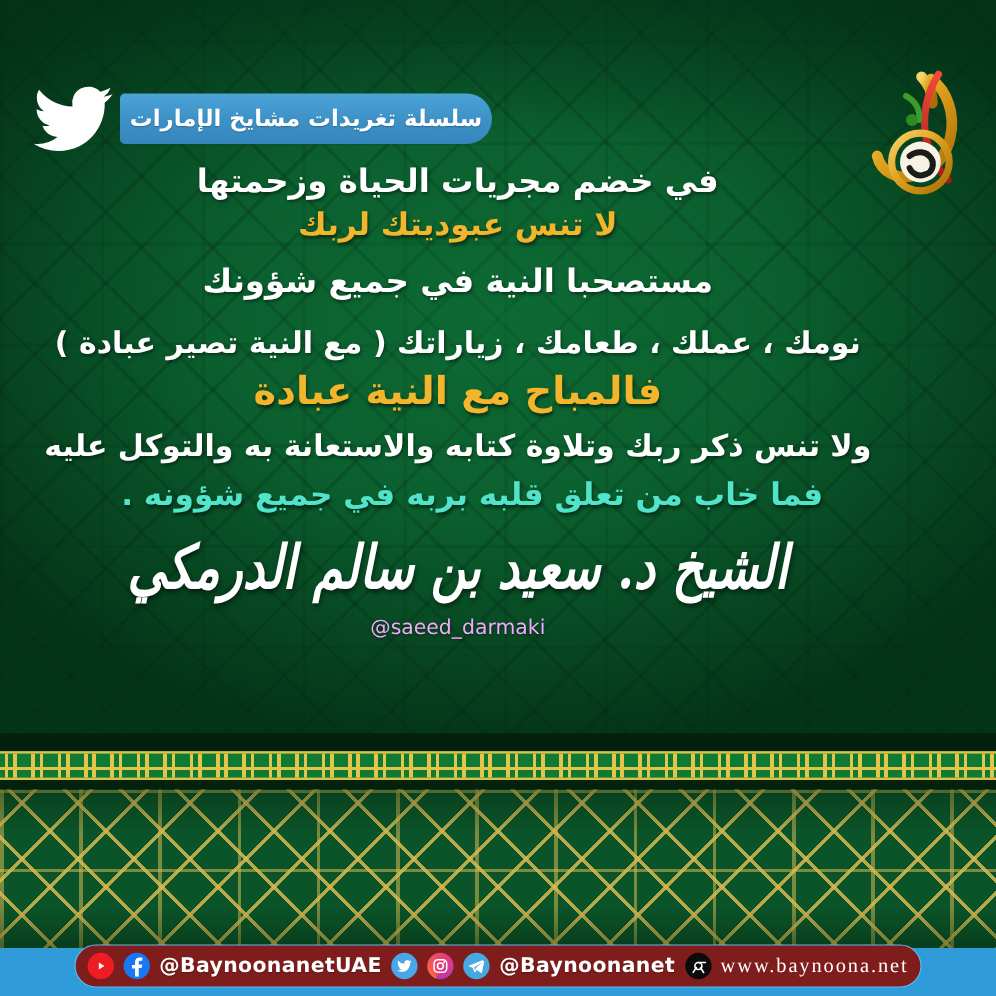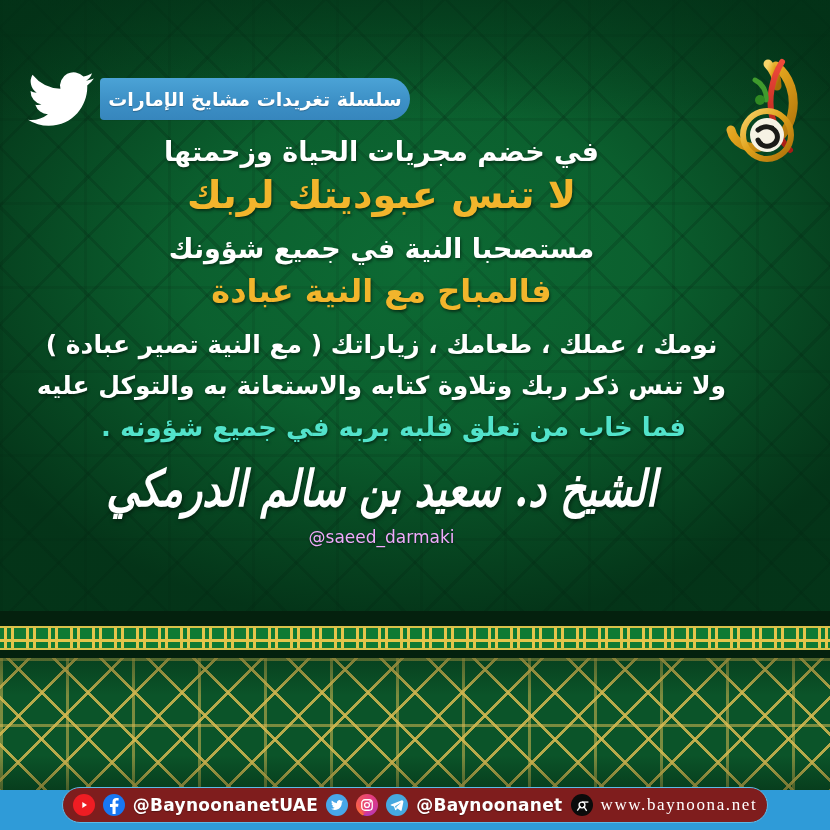--- a/index.html
+++ b/index.html
@@ -45,21 +45,21 @@
   .brand-logo{position:absolute;right:18px;top:6px;width:92px;height:126px;}
 
   
   .content{position:absolute;left:0;top:118px;width:763px;height:495px;direction:rtl;text-align:center;}
   .line{width:100%;line-height:1.16;white-space:nowrap;}
   .l-white{color:#ffffff;font-weight:bold;text-shadow:1px 2px 3px rgba(0,0,0,.45);}
   .l-gold{color:#f2b52c;font-weight:bold;text-shadow:1px 2px 3px rgba(0,0,0,.50);}
   .l-cyan{color:#52e3cb;font-weight:bold;text-shadow:1px 2px 3px rgba(0,0,0,.50);padding-left:24px;}
 
   .h1{font-size:27px;margin-top:18px;}
-  .h2{font-size:38px;margin-top:6px;}
+  .h2{font-size:26px;margin-top:6px;}
   .h3{font-size:27px;margin-top:16px;}
   .h4{font-size:32px;margin-top:8px;}
   .b1{font-size:25px;margin-top:20px;color:#ffffff;font-weight:bold;text-shadow:1px 2px 3px rgba(0,0,0,.45);}
   .b2{font-size:25px;margin-top:12px;color:#ffffff;font-weight:bold;text-shadow:1px 2px 3px rgba(0,0,0,.45);}
   .b3{font-size:26px;margin-top:12px;}
 
   
   .sig-wrap{margin-top:22px;}
   .sig{
     color:#ffffff;font-size:40px;direction:rtl;
@@ -163,23 +163,23 @@
         <circle cx="52" cy="76" r="2.4" fill="#1b1b18"></circle>
       </svg>
     </span>
   </div>
 
   <div class="content">
 
     <div class="line l-white h1">في خضم مجريات الحياة وزحمتها</div>
     <div class="line l-gold  h2">لا تنس عبوديتك لربك</div>
     <div class="line l-white h3">مستصحبا النية في جميع شؤونك</div>
+    <div class="line b1">نومك ، عملك ، طعامك ، زياراتك ( مع النية تصير عبادة )</div>
+
     <div class="line l-gold  h4">فالمباح مع النية عبادة</div>
-
-    <div class="line b1">نومك ، عملك ، طعامك ، زياراتك ( مع النية تصير عبادة )</div>
     <div class="line b2">ولا تنس ذكر ربك وتلاوة كتابه والاستعانة به والتوكل عليه</div>
     <div class="line l-cyan b3">فما خاب من تعلق قلبه بربه في جميع شؤونه .</div>
 
     <div class="sig-wrap">
       <div class="sig">الشيخ د. سعيد بن سالم الدرمكي</div>
       <div class="handle">@saeed_darmaki</div>
     </div>
   </div>
 
   <div class="dark-band"></div>

